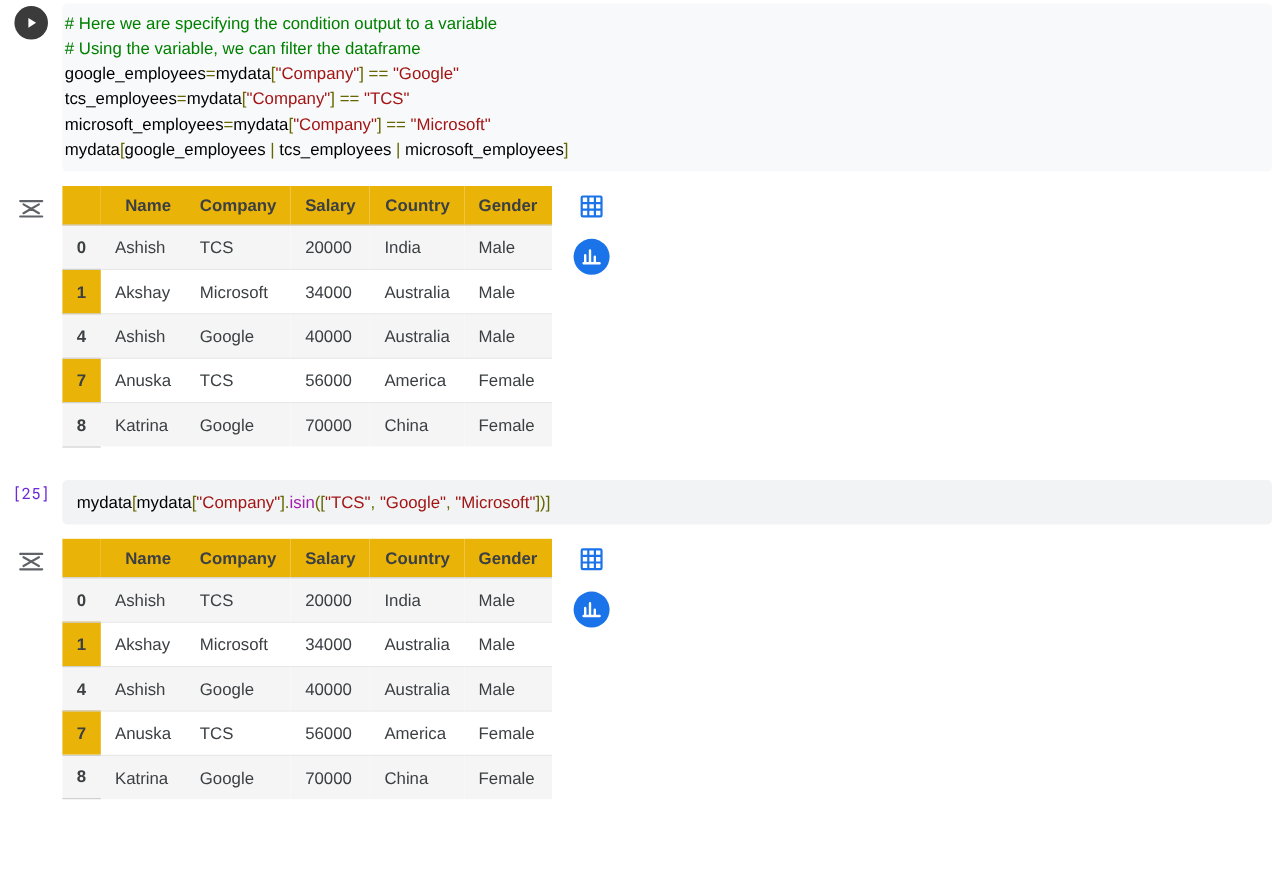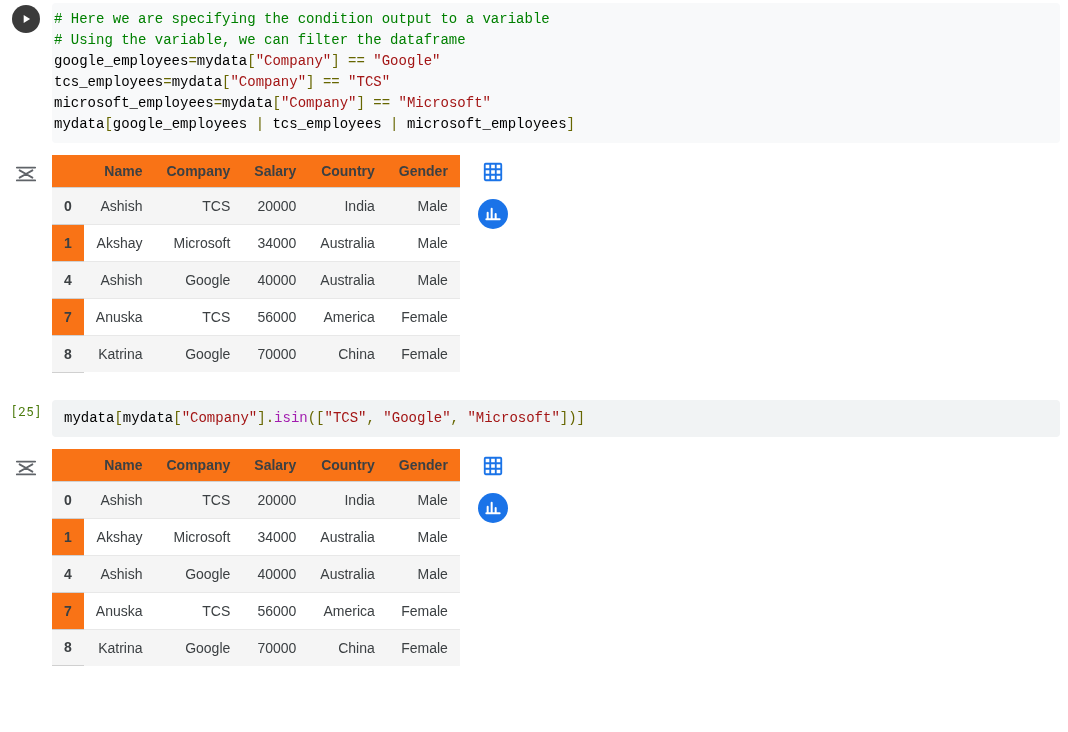--- a/index.html
+++ b/index.html
@@ -1,34 +1,34 @@
 <!DOCTYPE html>
 <html><head>
 <meta charset="utf-8">
 <style>
   html,body{margin:0;padding:0;background:#fff;font-family:Arial,Helvetica,sans-serif;font-size:14px;color:#3c4043}
   .cell{display:flex;border-top:1px solid transparent}
   .gutter{flex:0 0 52px;padding-top:4px;text-align:center}
-  .prompt{color:#4d7c0f;font-family:"Roboto Mono","Consolas",monospace;font-size:13px}
+  .prompt{color:#6d28d9;font-family:"Roboto Mono","Consolas",monospace;font-size:13px}
   .run-btn{display:inline-flex;align-items:center;justify-content:center;width:28px;height:28px;border-radius:50%;border:none;background:#3b3b3b;cursor:pointer;padding:0}
   .content{flex:1;padding:2px 8px 6px 0}
   .code-block{background:#f8f9fa;border-radius:4px;padding:2px 10px 4px 0}
-  pre.code{margin:0;padding:4px 2px;font-family:Liberation Mono, monospace;font-size:14px;line-height:21px;white-space:pre;color:#222}
+  pre.code{margin:0;padding:4px 2px;font-family:Liberation Sans, sans-serif;font-size:14px;line-height:21px;white-space:pre;color:#222}
   .tok-com{color:#008000}
   .tok-op{color:#666600}
   .tok-str{color:#a31515}
   .tok-call{color:#a21caf}
   .tok-name{color:#000}
   .out-gutter{flex:0 0 52px;text-align:center;padding-top:10px}
   .variable-icn{display:inline-block;color:#5f6368}
   .out-area{display:flex;padding:6px 8px 10px 0}
   .table-wrap{display:flex;align-items:flex-start}
   table.df{border-collapse:collapse;font-family:Arial,Helvetica,sans-serif;font-size:14px;color:#3c4043}
-  table.df th{font-weight:700;text-align:right;padding:8px 12px;border-bottom:1px solid #d0d0d0;background:#f97316}
-  table.df td{text-align:right;padding:10px 12px;border-top:1px solid #e8e8e8}
+  table.df th{font-weight:700;text-align:right;padding:8px 12px;border-bottom:1px solid #d0d0d0;background:#eab308}
+  table.df td{text-align:left;padding:10px 12px;border-top:1px solid #e8e8e8}
   table.df tr.even td{background:#f5f5f5}
   table.df tr.even th.rowidx{background:#f5f5f5}
   table.df th.rowidx{font-weight:700;text-align:right;padding:8px 12px;border-right:0}
   .side-icons{display:flex;flex-direction:column;gap:12px;margin-left:18px;margin-top:2px}
   .icn-btn{width:30px;height:30px;border-radius:50%;display:flex;align-items:center;justify-content:center;cursor:pointer}
   .icn-btn.blue-fill{background:#1a73e8}
   .cell-sep{height:14px}
   .cell2-code{background:#f1f3f4;border-radius:4px;padding:4px 10px}
 </style>
 </head>

